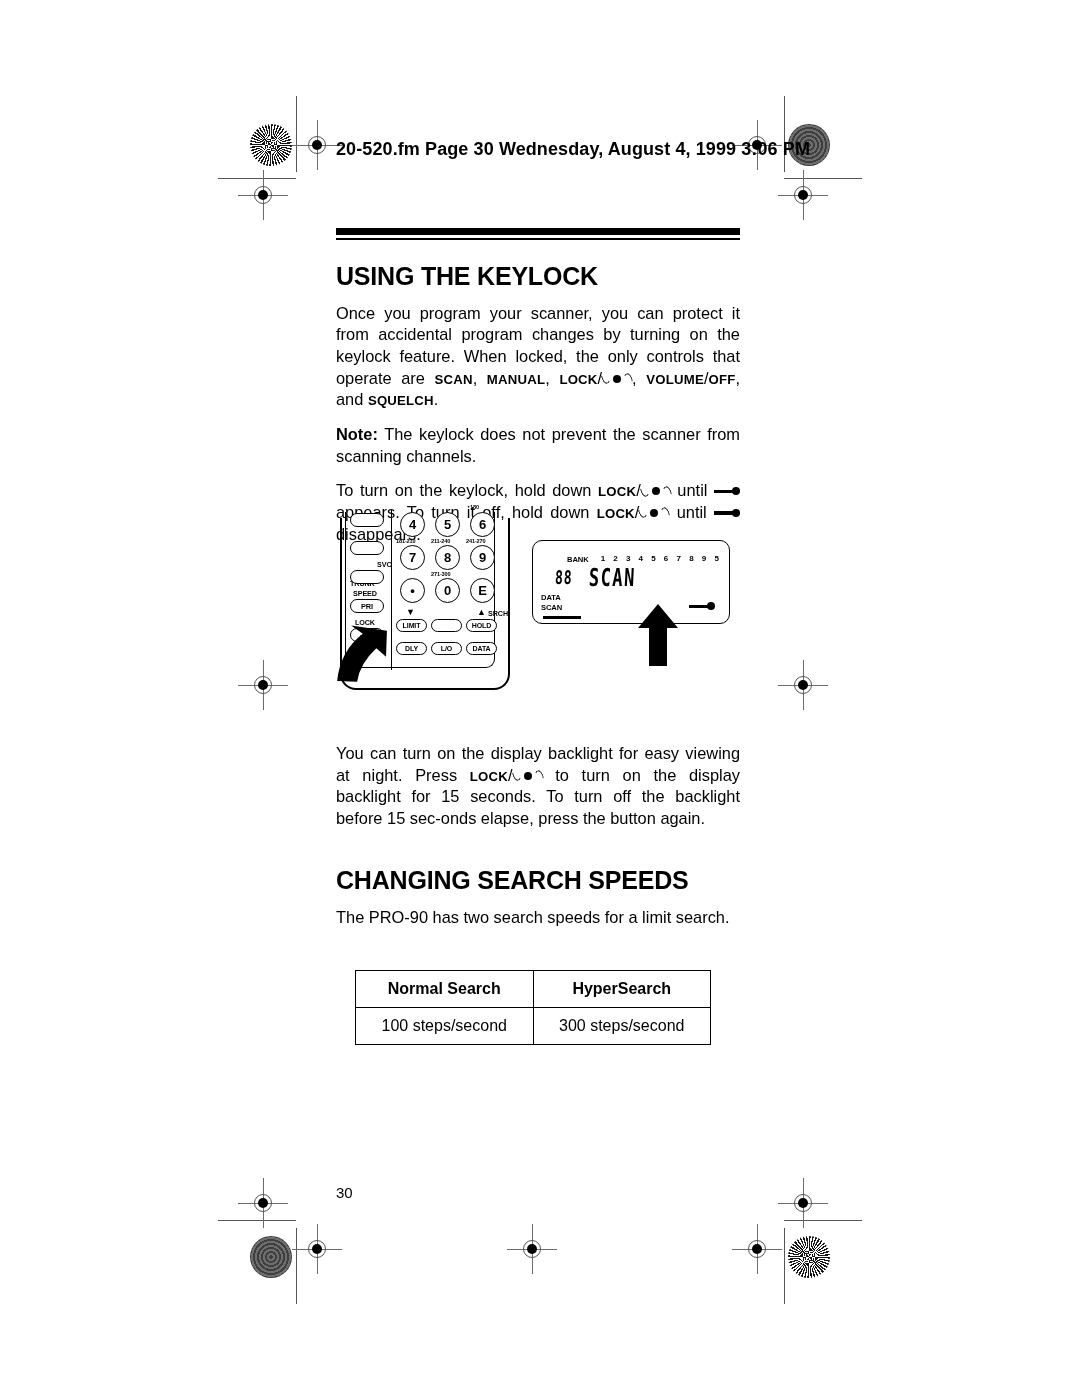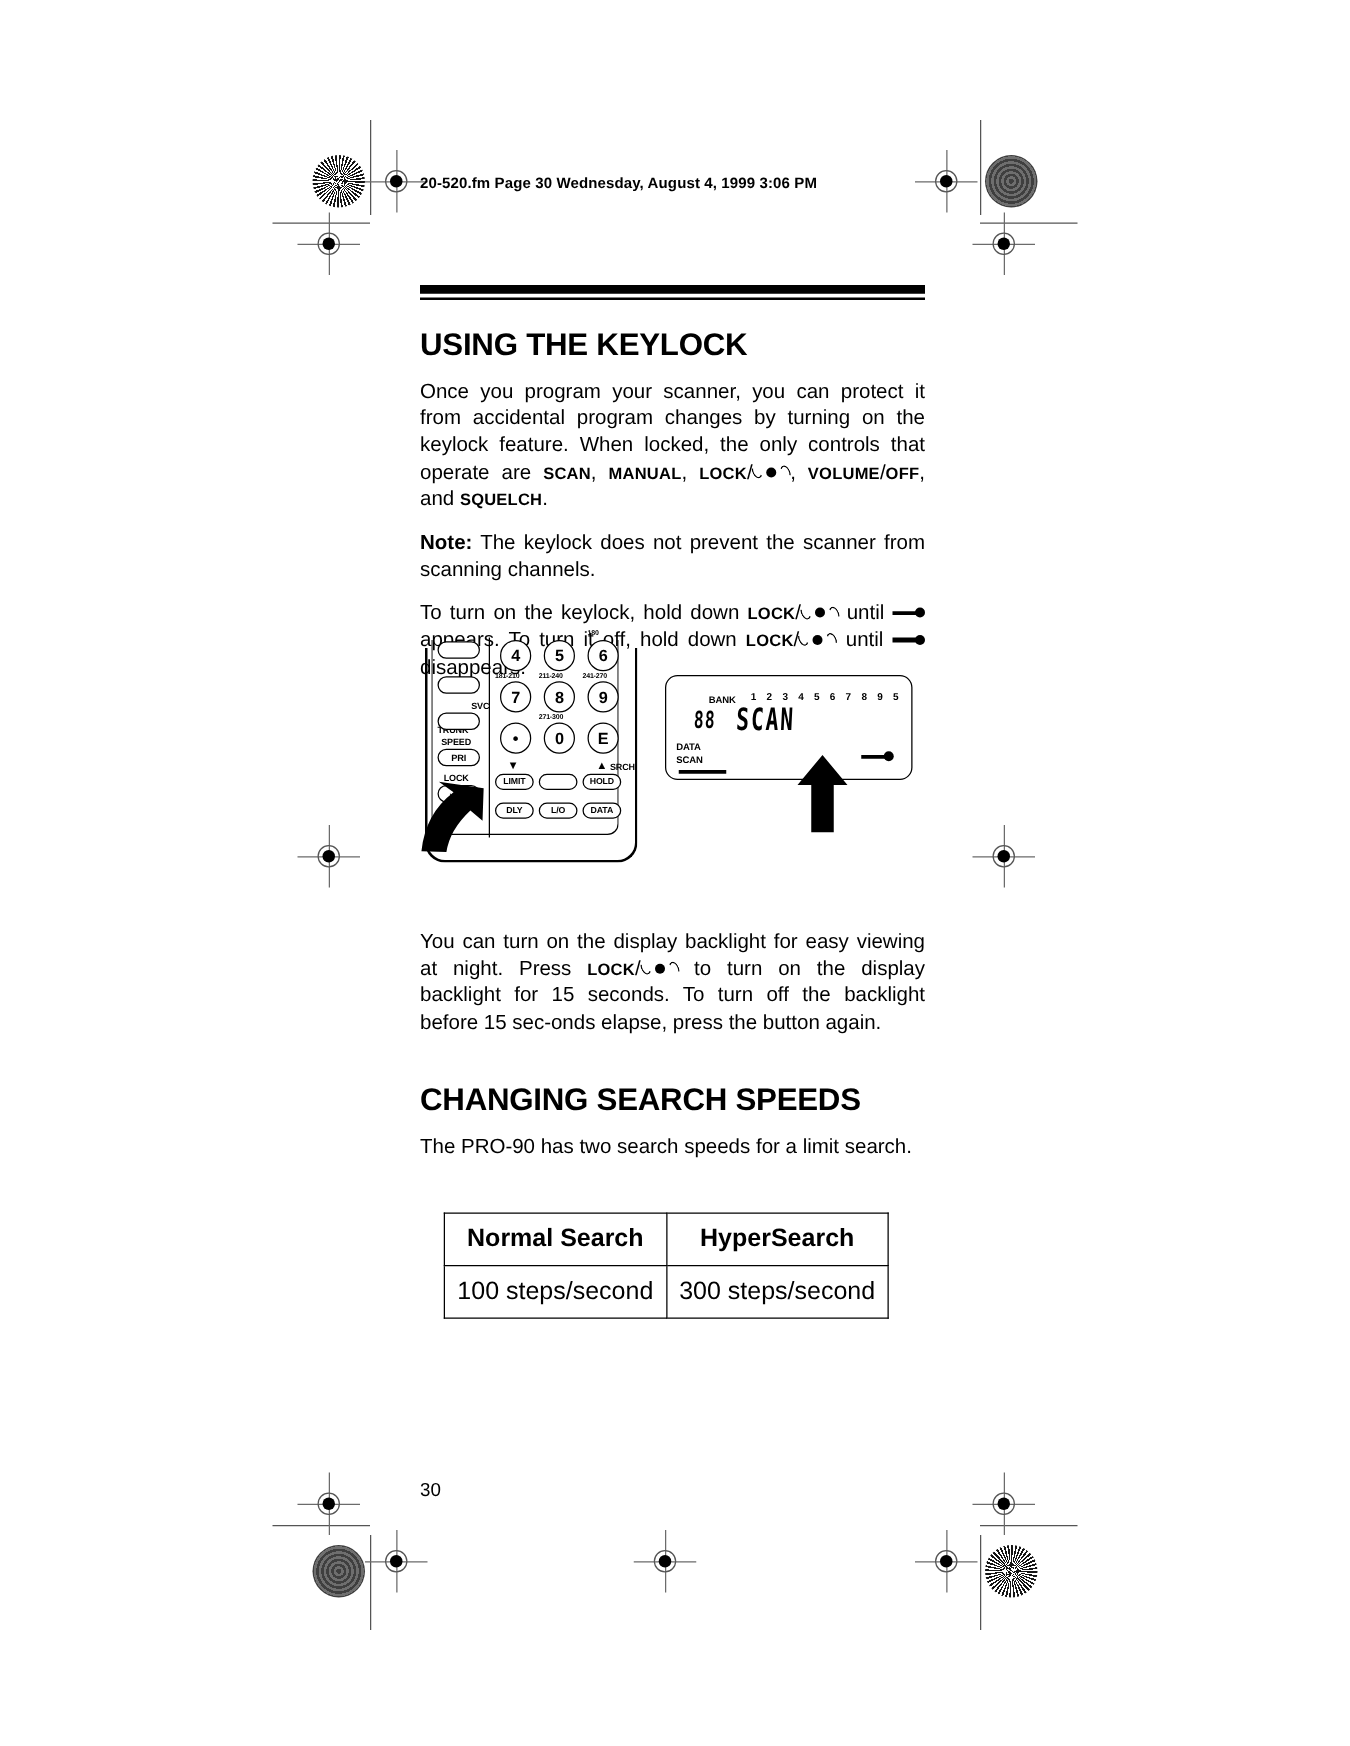--- a/index.html
+++ b/index.html
@@ -69,21 +69,21 @@
   }
   .patch.rings {
     background:
       repeating-radial-gradient(circle at 50% 50%,
         #3f3f3f 0px, #3f3f3f 2px, #6e6e6e 2px, #6e6e6e 4px);
   }
 
   
   .runhead {
     position: absolute;
-    font-size: 12px;
+    font-size: 18px;
     font-weight: bold;
     letter-spacing: 0.1px;
     white-space: nowrap;
   }
 
   
   .content {
     position: absolute;
     left: 336px;
     top: 228px;
@@ -353,21 +353,21 @@
     position: absolute;
     left: 355px;
     top: 970px;
     width: 356px;
     border-collapse: collapse;
   }
   .speedtable td, .speedtable th {
     border: 1.6px solid #000;
     padding: 9px 4px;
     text-align: center;
-    font-size: 20px;
+    font-size: 16px;
   }
   .speedtable th {
     font-weight: bold;
     border-bottom: 1.6px solid #000;
   }
   .speedtable tbody tr td {
     border-top: 1.6px solid #000;
   }
   .speedtable thead tr th {
     position: relative;

